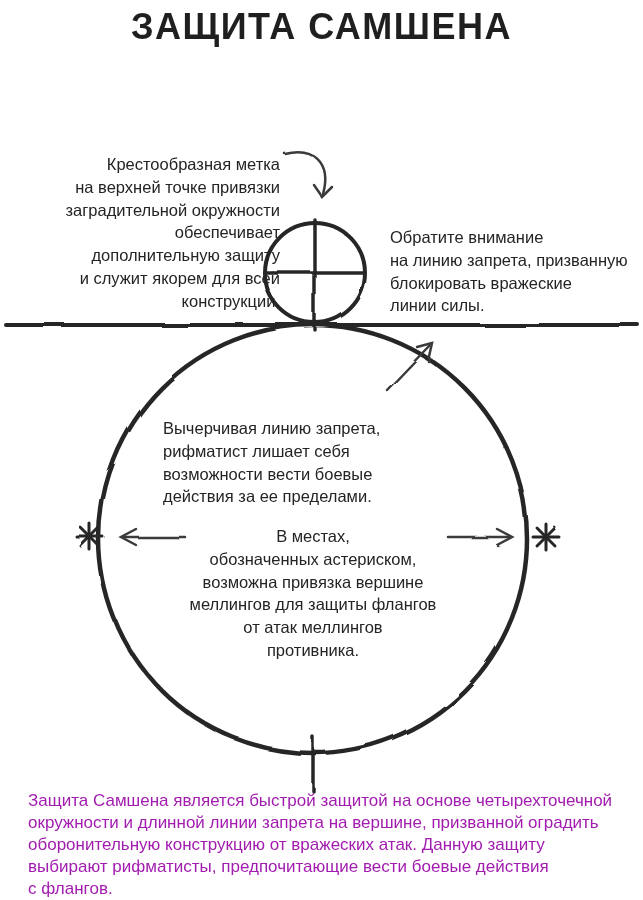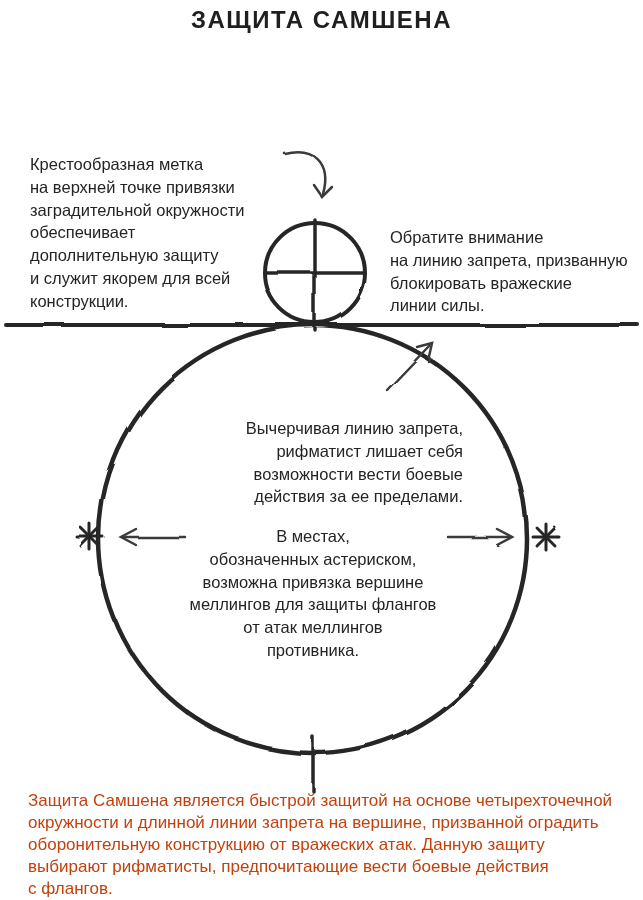--- a/index.html
+++ b/index.html
@@ -13,52 +13,52 @@
     background: var(--bg);
     overflow: hidden;
     margin: 0 auto;
   }
   .title {
     position: absolute;
     top: 6px;
     left: 0;
     width: 100%;
     text-align: center;
-    font-size: 24px;
+    font-size: 36px;
     font-weight: 600;
     letter-spacing: 1.5px;
     color: #1f1f1f;
   }
   .diagram-svg {
     position: absolute;
     top: 0; left: 0;
     width: 643px; height: 900px;
   }
   .diagram-svg .ink { stroke: var(--ink); fill: none; }
   .diagram-svg .pencil { stroke: var(--pencil); fill: none; }
   .note {
     position: absolute;
     white-space: pre-line;
     font-size: 16.5px;
     line-height: 1.38;
     color: #242424;
   }
-  .note-anchor { top: 153px; left: 30px; width: 250px; text-align: left; }
+  .note-anchor { top: 153px; left: 30px; width: 250px; text-align: right; }
   .note-forbiddance { top: 226px; left: 390px; width: 255px; text-align: left; }
-  .note-circle-1 { top: 417px; left: 163px; width: 300px; text-align: right; }
+  .note-circle-1 { top: 417px; left: 163px; width: 300px; text-align: left; }
   .note-circle-2 { top: 525px; left: 153px; width: 320px; text-align: center; }
   .footer-text {
     position: absolute;
     top: 790px;
     left: 28px;
     width: 600px;
     white-space: pre-line;
     font-size: 17px;
     line-height: 1.3;
-    color: #c2410c;
+    color: #a21caf;
     text-align: left;
   }
 </style>
 </head>
 <body>
 
 <div class="page">
 
   <div class="title">ЗАЩИТА САМШЕНА</div>
 

